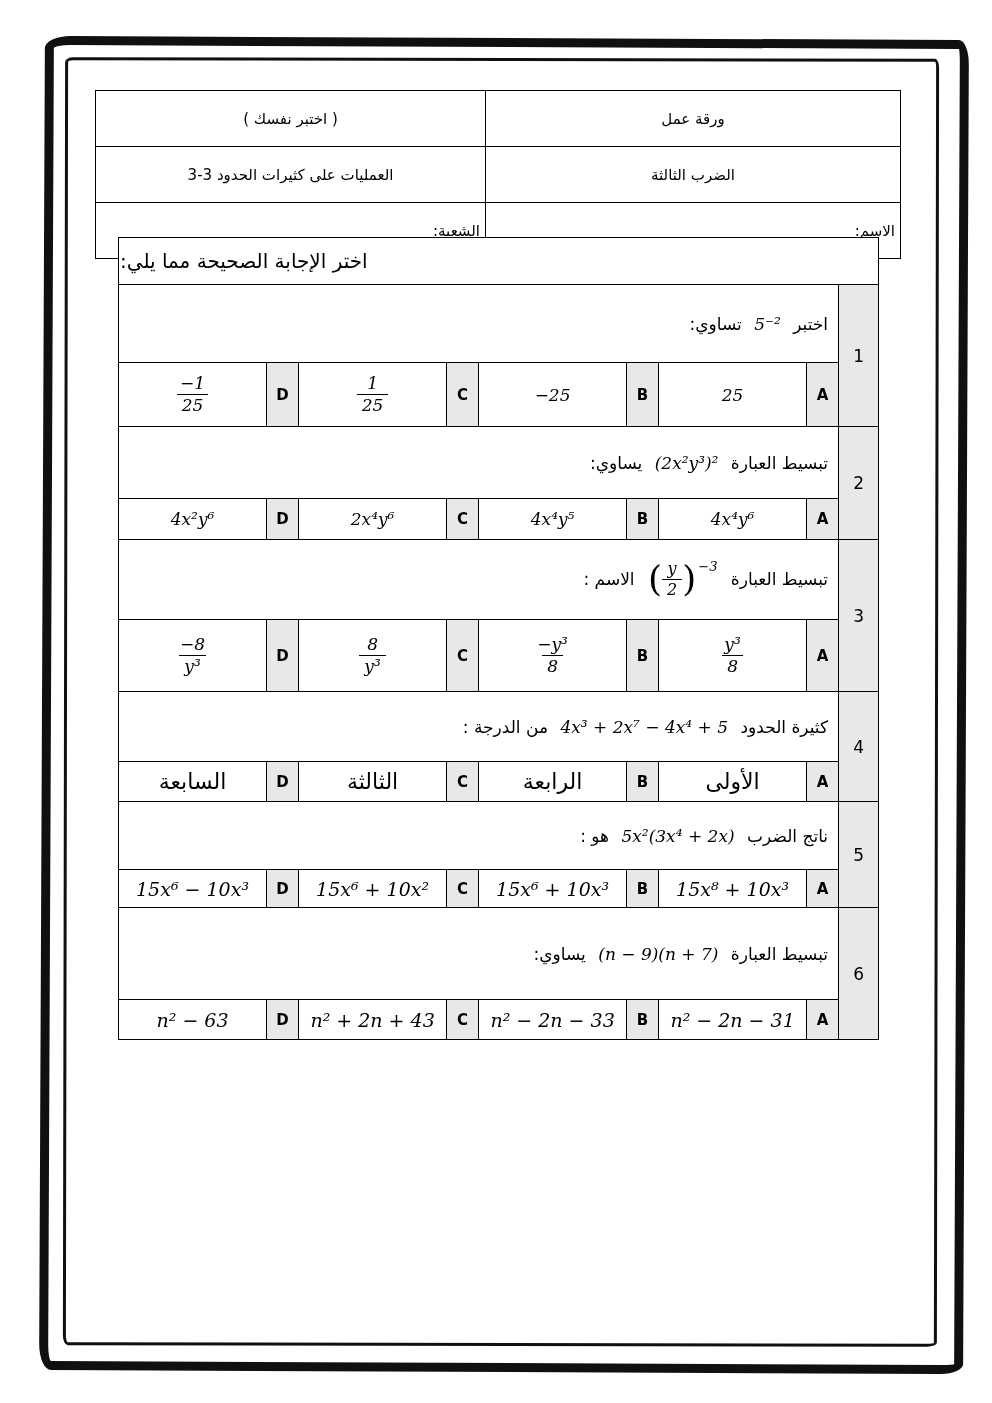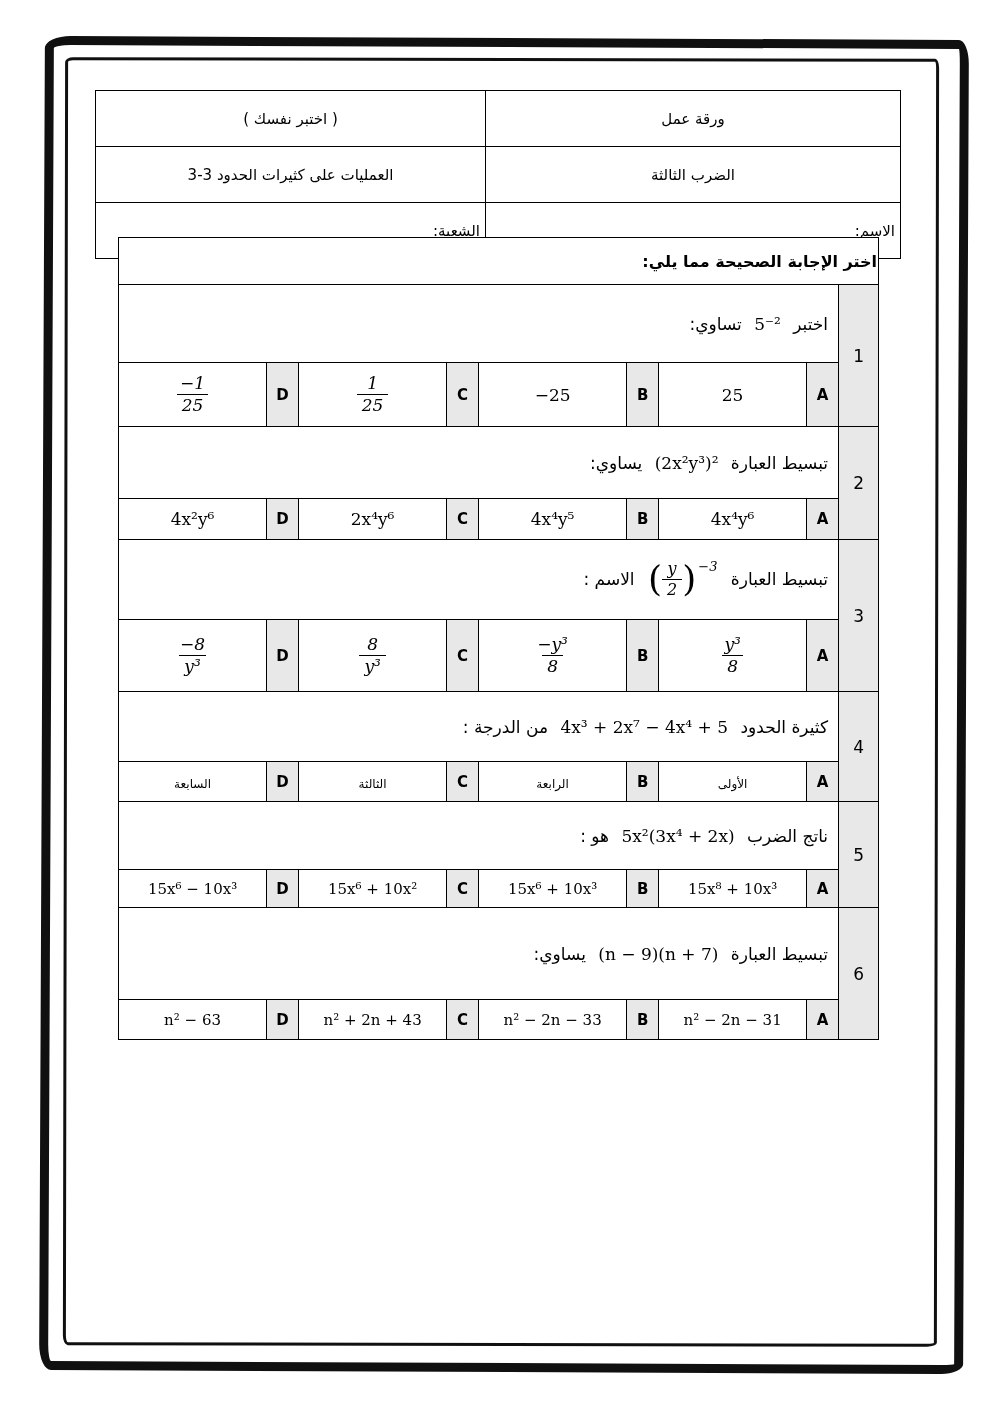--- a/index.html
+++ b/index.html
@@ -24,30 +24,30 @@
   
   .header-table{position:absolute;left:95px;top:90px;width:805px;direction:rtl;table-layout:fixed;}
   .header-table td{
     border:1.5px solid #000;height:29px;text-align:center;font-size:15px;padding:13px 5px;
     background:#fff;
   }
   .header-table td.start{text-align:right;}
   
   .quiz-table{position:absolute;left:118px;top:237px;width:760px;direction:rtl;table-layout:fixed;}
   .quiz-table td{border:1.5px solid #000;background:#fff;}
-  .quiz-title{height:44px;text-align:right;font-size:16px;font-weight:bold;}
+  .quiz-title{height:44px;text-align:left;font-size:20px;}
   .num-cell{background:#e8e8e8 !important;text-align:center;font-size:17px;}
   .q-cell{text-align:right;vertical-align:middle;padding:4px 10px;font-size:17px;}
   .l-cell{background:#e8e8e8 !important;text-align:center;font-weight:bold;font-size:15px;}
   .ans-cell{text-align:center;font-size:17px;vertical-align:middle;}
-  .ans-cell.small{font-size:15px;}
-  .ar-ans{font-size:12px;margin-top:24px;}
+  .ans-cell.small{font-size:19px;}
+  .ar-ans{font-size:22px;margin-top:24px;}
   .math{
     direction:ltr;unicode-bidi:isolate;display:inline-block;
-    font-family:"DejaVu Serif","Liberation Serif",serif;margin:1px 7px;
+    font-family:"DejaVu Serif","Liberation Serif",serif;font-style:italic;margin:1px 7px;
   }
   .frac{
     display:inline-flex;flex-direction:column;align-items:center;vertical-align:middle;
     direction:ltr;unicode-bidi:isolate;line-height:1.25;
     font-family:"DejaVu Serif","Liberation Serif",serif;font-style:italic;font-size:17px;
   }
   .frac span{padding:0 5px;}
   .frac .fden{border-top:1.4px solid #000;}
   .bigmath{
     direction:ltr;unicode-bidi:isolate;display:inline-flex;align-items:center;

